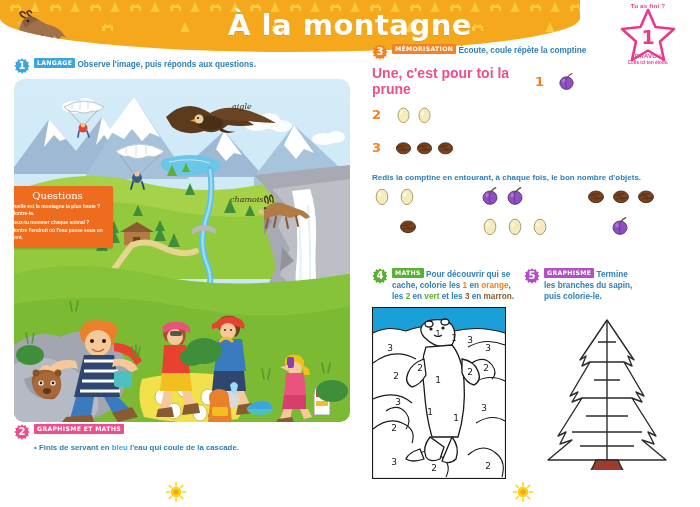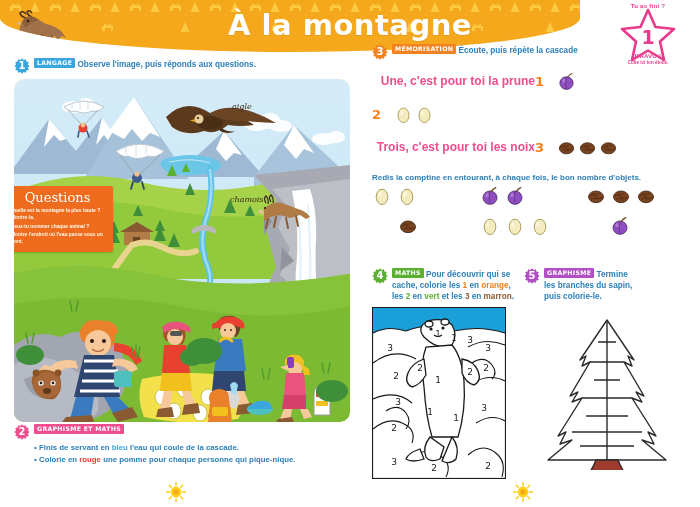--- a/index.html
+++ b/index.html
@@ -77,42 +77,42 @@
     border-radius: 10px; overflow: hidden;
     background: #fef9c3;
   }
   .illus svg { display: block; }
   .qbox {
     position: absolute; left: -14px; top: 107px; width: 113px;
     background: #ef6c1f; border-radius: 2px;
     padding: 4px 5px 5px 7px; z-index: 30;
     box-shadow: 0 1px 2px rgba(0,0,0,.18);
   }
-  .qbox-title { color: #ffffff; font-size: 13px; font-weight: normal; text-align: center;
+  .qbox-title { color: #ffffff; font-size: 10px; font-weight: normal; text-align: center;
     font-family: "DejaVu Serif", serif; margin-bottom: 2px; }
   .qbox li { list-style: none; color: #fff9e8; font-size: 4.9px; line-height: 1.5;
     font-weight: bold; position: relative; padding-left: 4px; margin-bottom: 1px; }
   .qbox li::before { content: "•"; position: absolute; left: 0; top: 0; }
   .label-hand { font-family: "DejaVu Serif", serif; font-style: italic; font-size: 8px;
     fill: #3a2a18; }
 
   
   .ex2 { position: absolute; left: 14px; top: 424px; width: 340px; }
   .ex2 ul { margin-top: 1px; }
   .ex2 li { list-style: none; font-size: 7.8px; font-weight: bold; color: #2c7fb8;
     line-height: 1.55; padding-left: 5px; position: relative; }
   .ex2 li::before { content: "•"; position: absolute; left: 0; }
   .c-bleu { color: #3aa6e0; } .c-rouge { color: #e8412f; }
   .c-jaune { color: #f5b31c; } .c-vert { color: #5ab031; }
   .c-orange { color: #f07f1a; } .c-marron { color: #8a5a33; }
 
   
   .right-col { position: absolute; left: 372px; top: 44px; width: 318px; }
   .rhyme-row { display: flex; align-items: center; margin-top: 9px; height: 24px; }
-  .rhyme-text { width: 163px; font-size: 12px; font-weight: bold; color: #ee4d8e; text-align: right; }
+  .rhyme-text { width: 163px; font-size: 14px; font-weight: bold; color: #ee4d8e; }
   .rhyme-num { width: 22px; font-size: 13px; font-weight: bold; color: #f58220;
     font-family: "DejaVu Sans", sans-serif; }
   .rhyme-objs { display: flex; align-items: center; gap: 2px; }
 
   .redis { margin-top: 14px; font-size: 8px; font-weight: bold; color: #2c7fb8; }
   .redis-groups { position: relative; height: 80px; margin-top: 4px; }
 
   .bottom-ex { position: absolute; left: 372px; top: 268px; width: 320px; }
   .ex4 { position: absolute; left: 0; top: 0; width: 150px; }
   .ex5 { position: absolute; left: 152px; top: 0; width: 168px; }
@@ -485,36 +485,35 @@
           <path d="M8 0.3 L9.6 2.1 L11.9 1.3 L12.4 3.6 L14.7 4.1 L13.9 6.4 L15.7 8 L13.9 9.6 L14.7 11.9 L12.4 12.4 L11.9 14.7 L9.6 13.9 L8 15.7 L6.4 13.9 L4.1 14.7 L3.6 12.4 L1.3 11.9 L2.1 9.6 L0.3 8 L2.1 6.4 L1.3 4.1 L3.6 3.6 L4.1 1.3 L6.4 2.1 Z" fill="#ee4d8e"></path>
         </svg>
       <span>2</span>
     </div>
     <div class="ex-text">
       <span class="tagpill" style="background:#ee4d8e">GRAPHISME ET MATHS</span>
     </div>
   </div>
   <ul style="margin-left:20px;margin-top:2px">
     <li id="ex2b0"><span>Finis de servant en </span><span class="c-bleu">bleu</span><span> l'eau qui coule de la cascade.</span></li>
-    <li id="ex2b1"><span>Colorie en </span><span class="c-rouge">rouge</span><span> une pomme pour chaque personne qui pique-nique.</span></li>
   </ul>
 </div>
 
 <div class="right-col">
 
   <div class="ex-head">
     <div class="badge">
       <svg viewBox="0 0 16 16">
           <path d="M8 0.3 L9.6 2.1 L11.9 1.3 L12.4 3.6 L14.7 4.1 L13.9 6.4 L15.7 8 L13.9 9.6 L14.7 11.9 L12.4 12.4 L11.9 14.7 L9.6 13.9 L8 15.7 L6.4 13.9 L4.1 14.7 L3.6 12.4 L1.3 11.9 L2.1 9.6 L0.3 8 L2.1 6.4 L1.3 4.1 L3.6 3.6 L4.1 1.3 L6.4 2.1 Z" fill="#f58220"></path>
         </svg>
       <span>3</span>
     </div>
     <div class="ex-text">
       <span class="tagpill" style="background:#f58220">MÉMORISATION</span>
-      <span>Écoute, puis répète la cascade</span>
+      <span>Écoute, coule répète la comptine</span>
     </div>
   </div>
 
   <div id="rhyme-rows">
       <div class="rhyme-row">
         <div class="rhyme-text">Une, c'est pour toi la prune</div>
         <div class="rhyme-num">1</div>
         <div class="rhyme-objs">
           <svg width="19" height="19" viewBox="0 0 24 24">
             <ellipse cx="12" cy="14" rx="8.4" ry="8" fill="#8f4fc0" stroke="#4e2a6b" stroke-width="1"></ellipse>
@@ -531,21 +530,20 @@
             <ellipse cx="12" cy="13" rx="7" ry="9.2" fill="#f4ecbe" stroke="#9a8d4a" stroke-width="1"></ellipse>
             <ellipse cx="9.5" cy="10" rx="1.8" ry="3" fill="#fdfaea" opacity=".8"></ellipse>
           </svg>
           <svg width="19" height="19" viewBox="0 0 24 24">
             <ellipse cx="12" cy="13" rx="7" ry="9.2" fill="#f4ecbe" stroke="#9a8d4a" stroke-width="1"></ellipse>
             <ellipse cx="9.5" cy="10" rx="1.8" ry="3" fill="#fdfaea" opacity=".8"></ellipse>
           </svg>
         </div>
       </div>
       <div class="rhyme-row">
-        <div class="rhyme-text">Trois, c'est pour toi les noix</div>
         <div class="rhyme-num">3</div>
         <div class="rhyme-objs">
           <svg width="19" height="19" viewBox="0 0 24 24">
             <ellipse cx="12" cy="13" rx="9" ry="7" fill="#7a4420" stroke="#3d220e" stroke-width="1"></ellipse>
             <path d="M4 12 Q9 9 12 13 Q15 17 20 14" stroke="#4e2a11" stroke-width="1.1" fill="none"></path>
             <path d="M6 16 Q10 13 14 16" stroke="#4e2a11" stroke-width="1" fill="none"></path>
             <path d="M8 9 Q12 11 16 9" stroke="#4e2a11" stroke-width="1" fill="none"></path>
           </svg>
           <svg width="19" height="19" viewBox="0 0 24 24">
             <ellipse cx="12" cy="13" rx="9" ry="7" fill="#7a4420" stroke="#3d220e" stroke-width="1"></ellipse>

